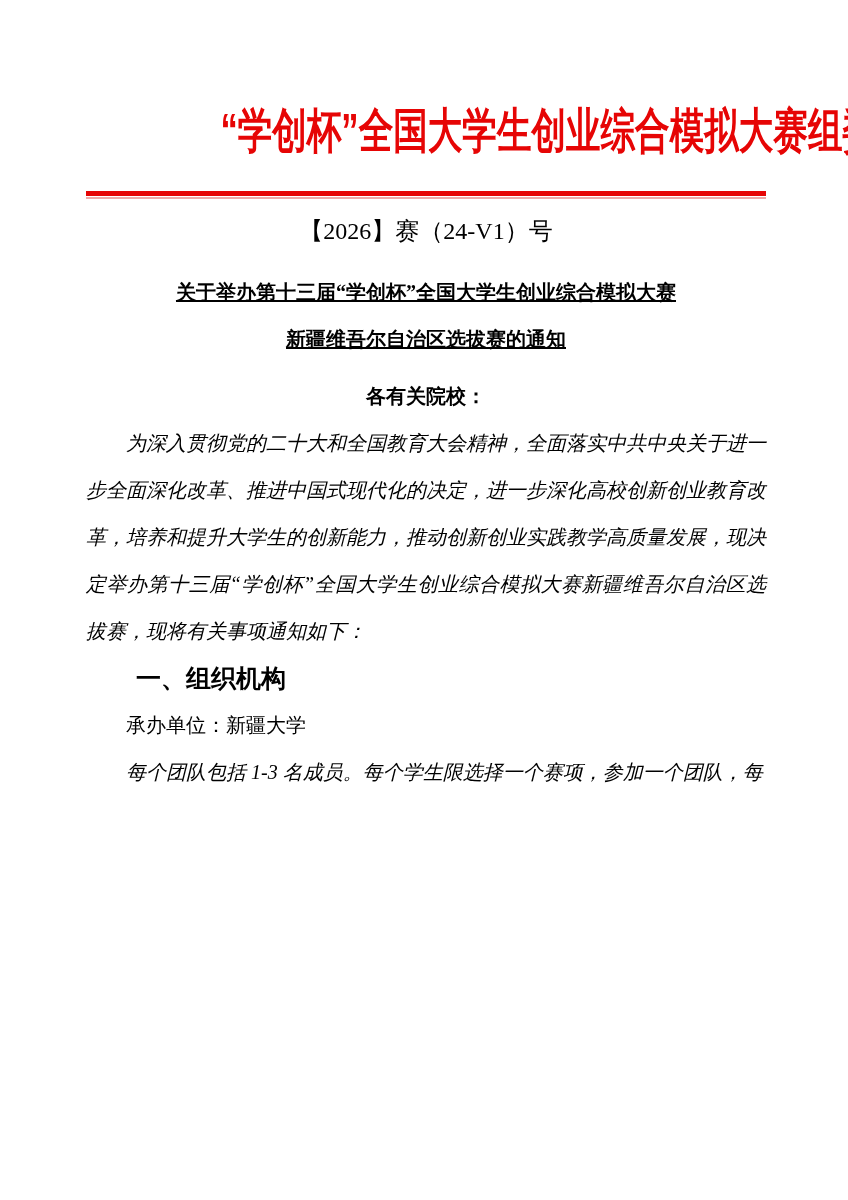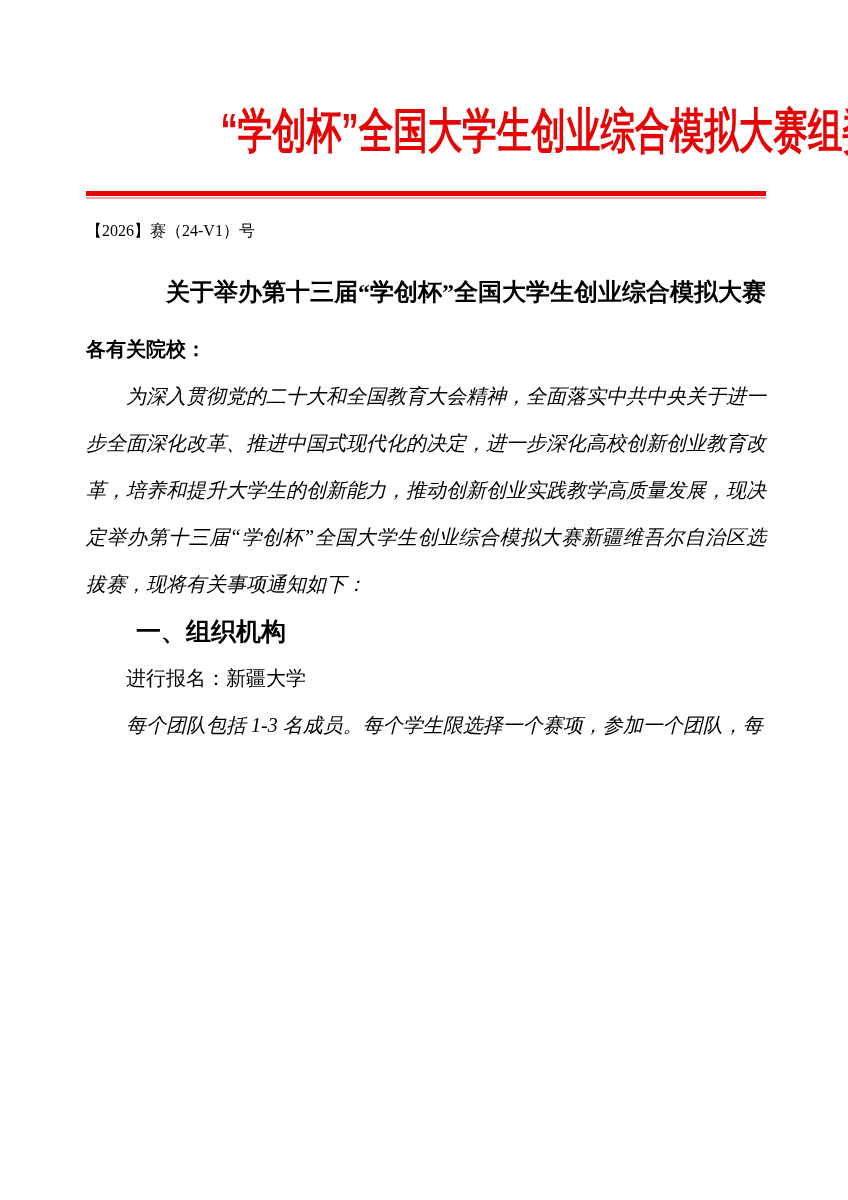--- a/index.html
+++ b/index.html
@@ -31,41 +31,43 @@
     transform: scaleX(0.72);
     transform-origin: center;
     white-space: nowrap;
   }
   .rule { margin-top: 30px; }
   .rule-thick { height: 5px; background: #e60505; }
   .rule-thin  { height: 2px; background: #f0a8a8; margin-top: 1px; }
 
   .doc-number {
     margin-top: 18px;
-    text-align: left;
-    font-size: 16px;
+    text-align: center;
+    font-size: 24px;
     line-height: 28px;
     font-family: "Liberation Serif", serif;
   }
 
   .title {
     margin: 24px 0 0 0;
-    text-align: right;
-    font-size: 24px;
+    text-align: center;
+    font-size: 20px;
     line-height: 47px;
     font-weight: bold;
     font-family: "Liberation Serif", serif;
+    text-decoration: underline;
   }
 
   .salutation {
     margin-top: 10px;
     font-size: 20px;
     line-height: 47px;
     font-weight: bold;
     font-family: "Liberation Sans", sans-serif;
+    text-align: center;
   }
 
   .body-para {
     margin: 0;
     font-size: 20px;
     line-height: 47px;
     text-indent: 2em;
     text-align: justify;
     font-style: italic;
   }
@@ -98,24 +100,25 @@
     <div class="rule">
       <div class="rule-thick"></div>
       <div class="rule-thin"></div>
     </div>
   </div>
 
   <div class="doc-number">【2026】赛（24-V1）号</div>
 
   <h1 class="title">
     <div>关于举办第十三届“学创杯”全国大学生创业综合模拟大赛</div>
+    <div>新疆维吾尔自治区选拔赛的通知</div>
   </h1>
 
   <div class="salutation">各有关院校：</div>
 
   <p class="body-para">为深入贯彻党的二十大和全国教育大会精神，全面落实中共中央关于进一步全面深化改革、推进中国式现代化的决定，进一步深化高校创新创业教育改革，培养和提升大学生的创新能力，推动创新创业实践教学高质量发展，现决定举办第十三届“学创杯”全国大学生创业综合模拟大赛新疆维吾尔自治区选拔赛，现将有关事项通知如下：</p>
 
   <h2 class="section-heading">一、组织机构</h2>
-  <p class="org-item">进行报名：新疆大学</p>
+  <p class="org-item">承办单位：新疆大学</p>
 
   <p class="body-para">每个团队包括 1-3 名成员。每个学生限选择一个赛项，参加一个团队，每</p>
 
 </div>
 
 </body></html>

